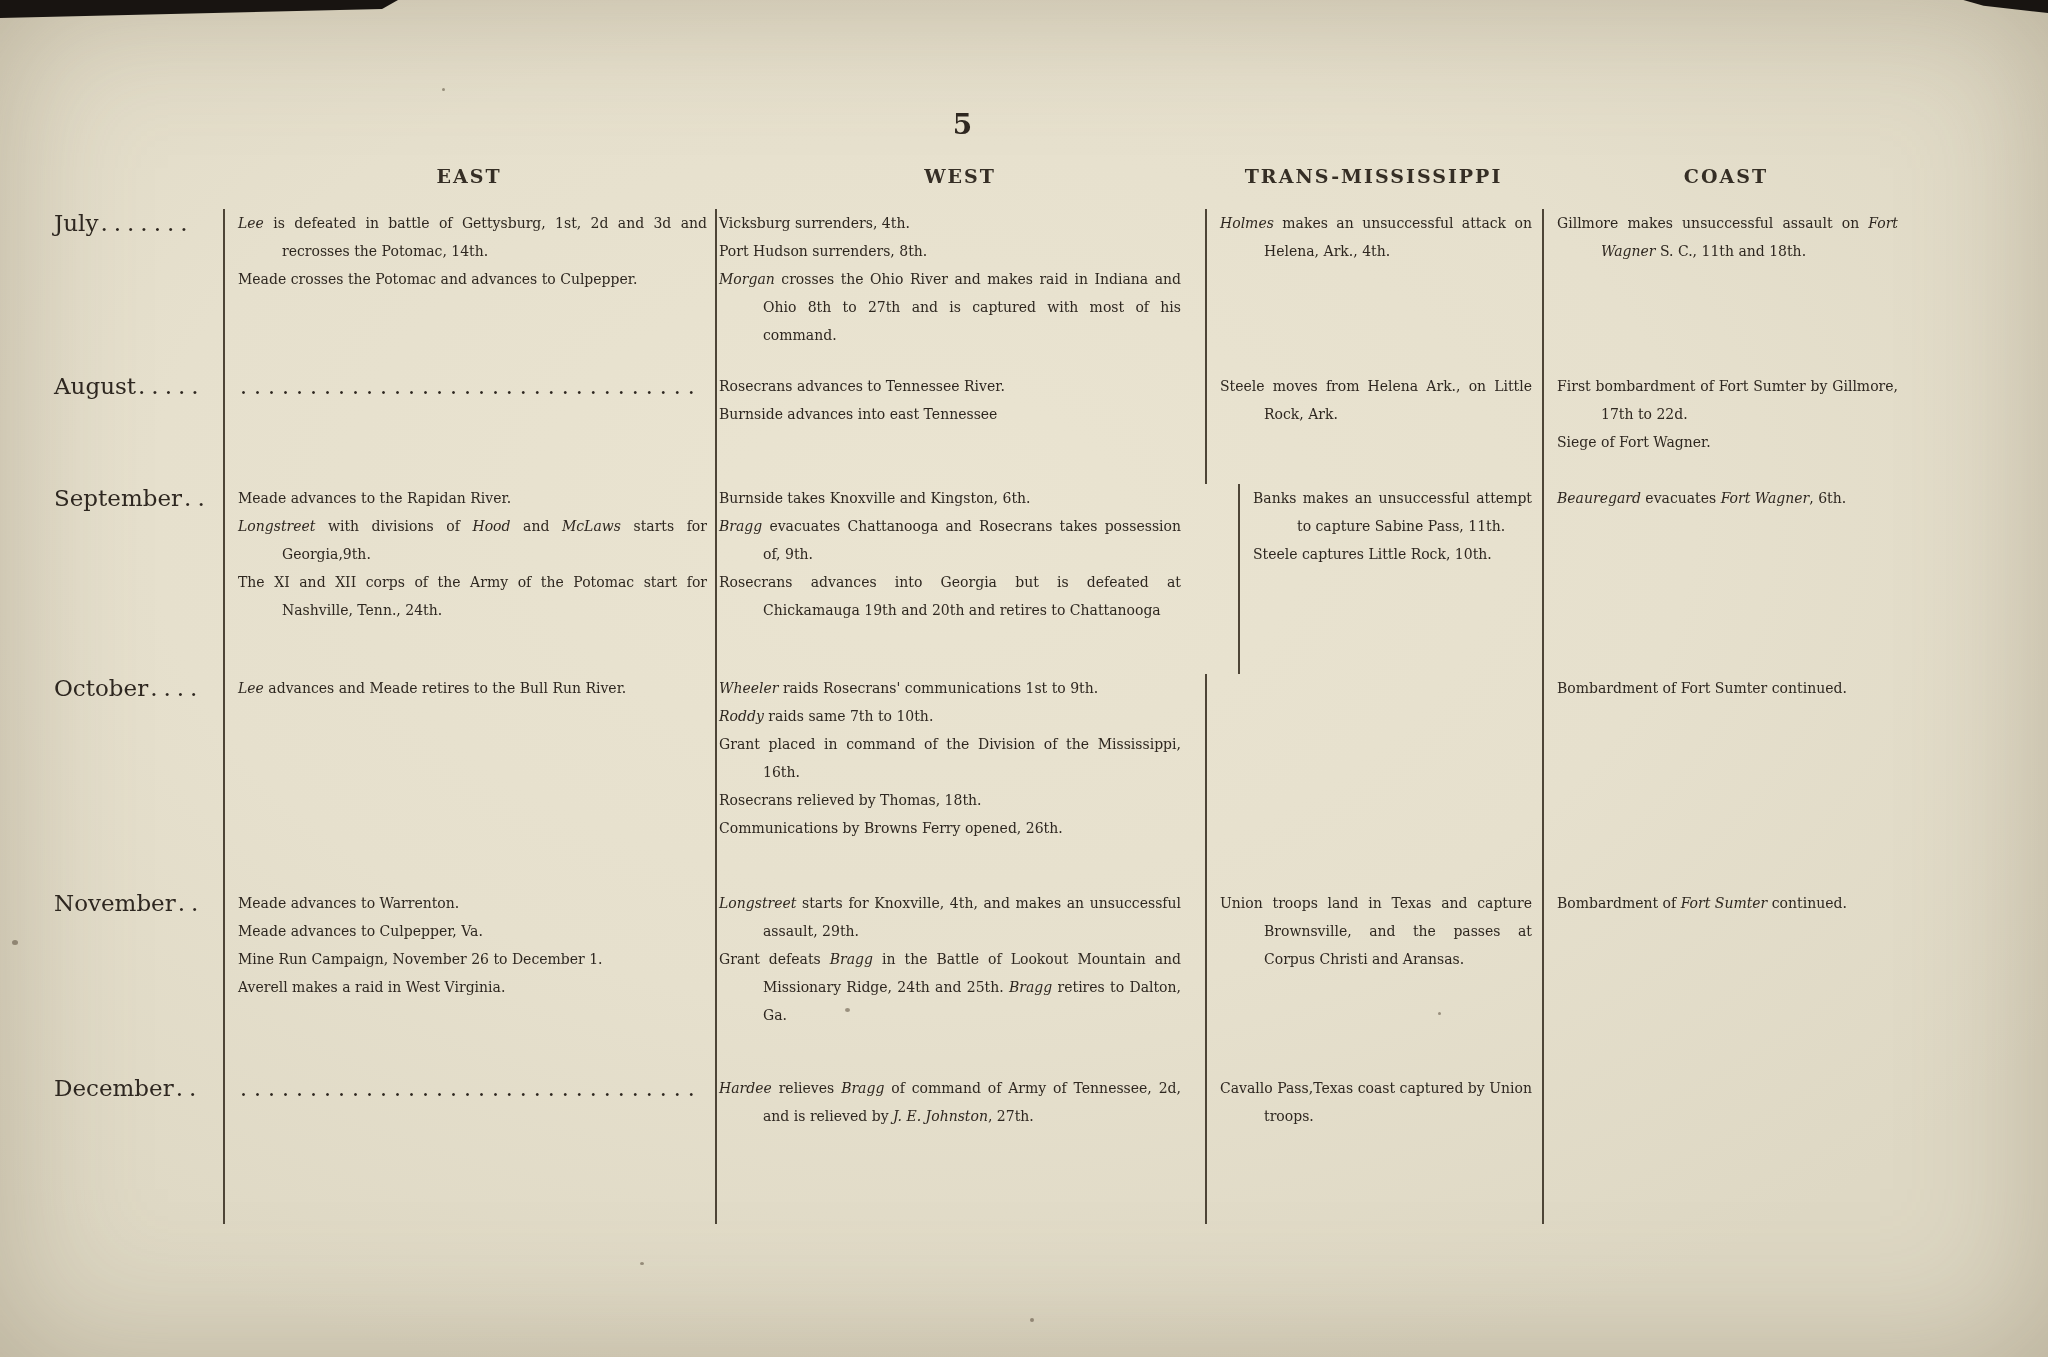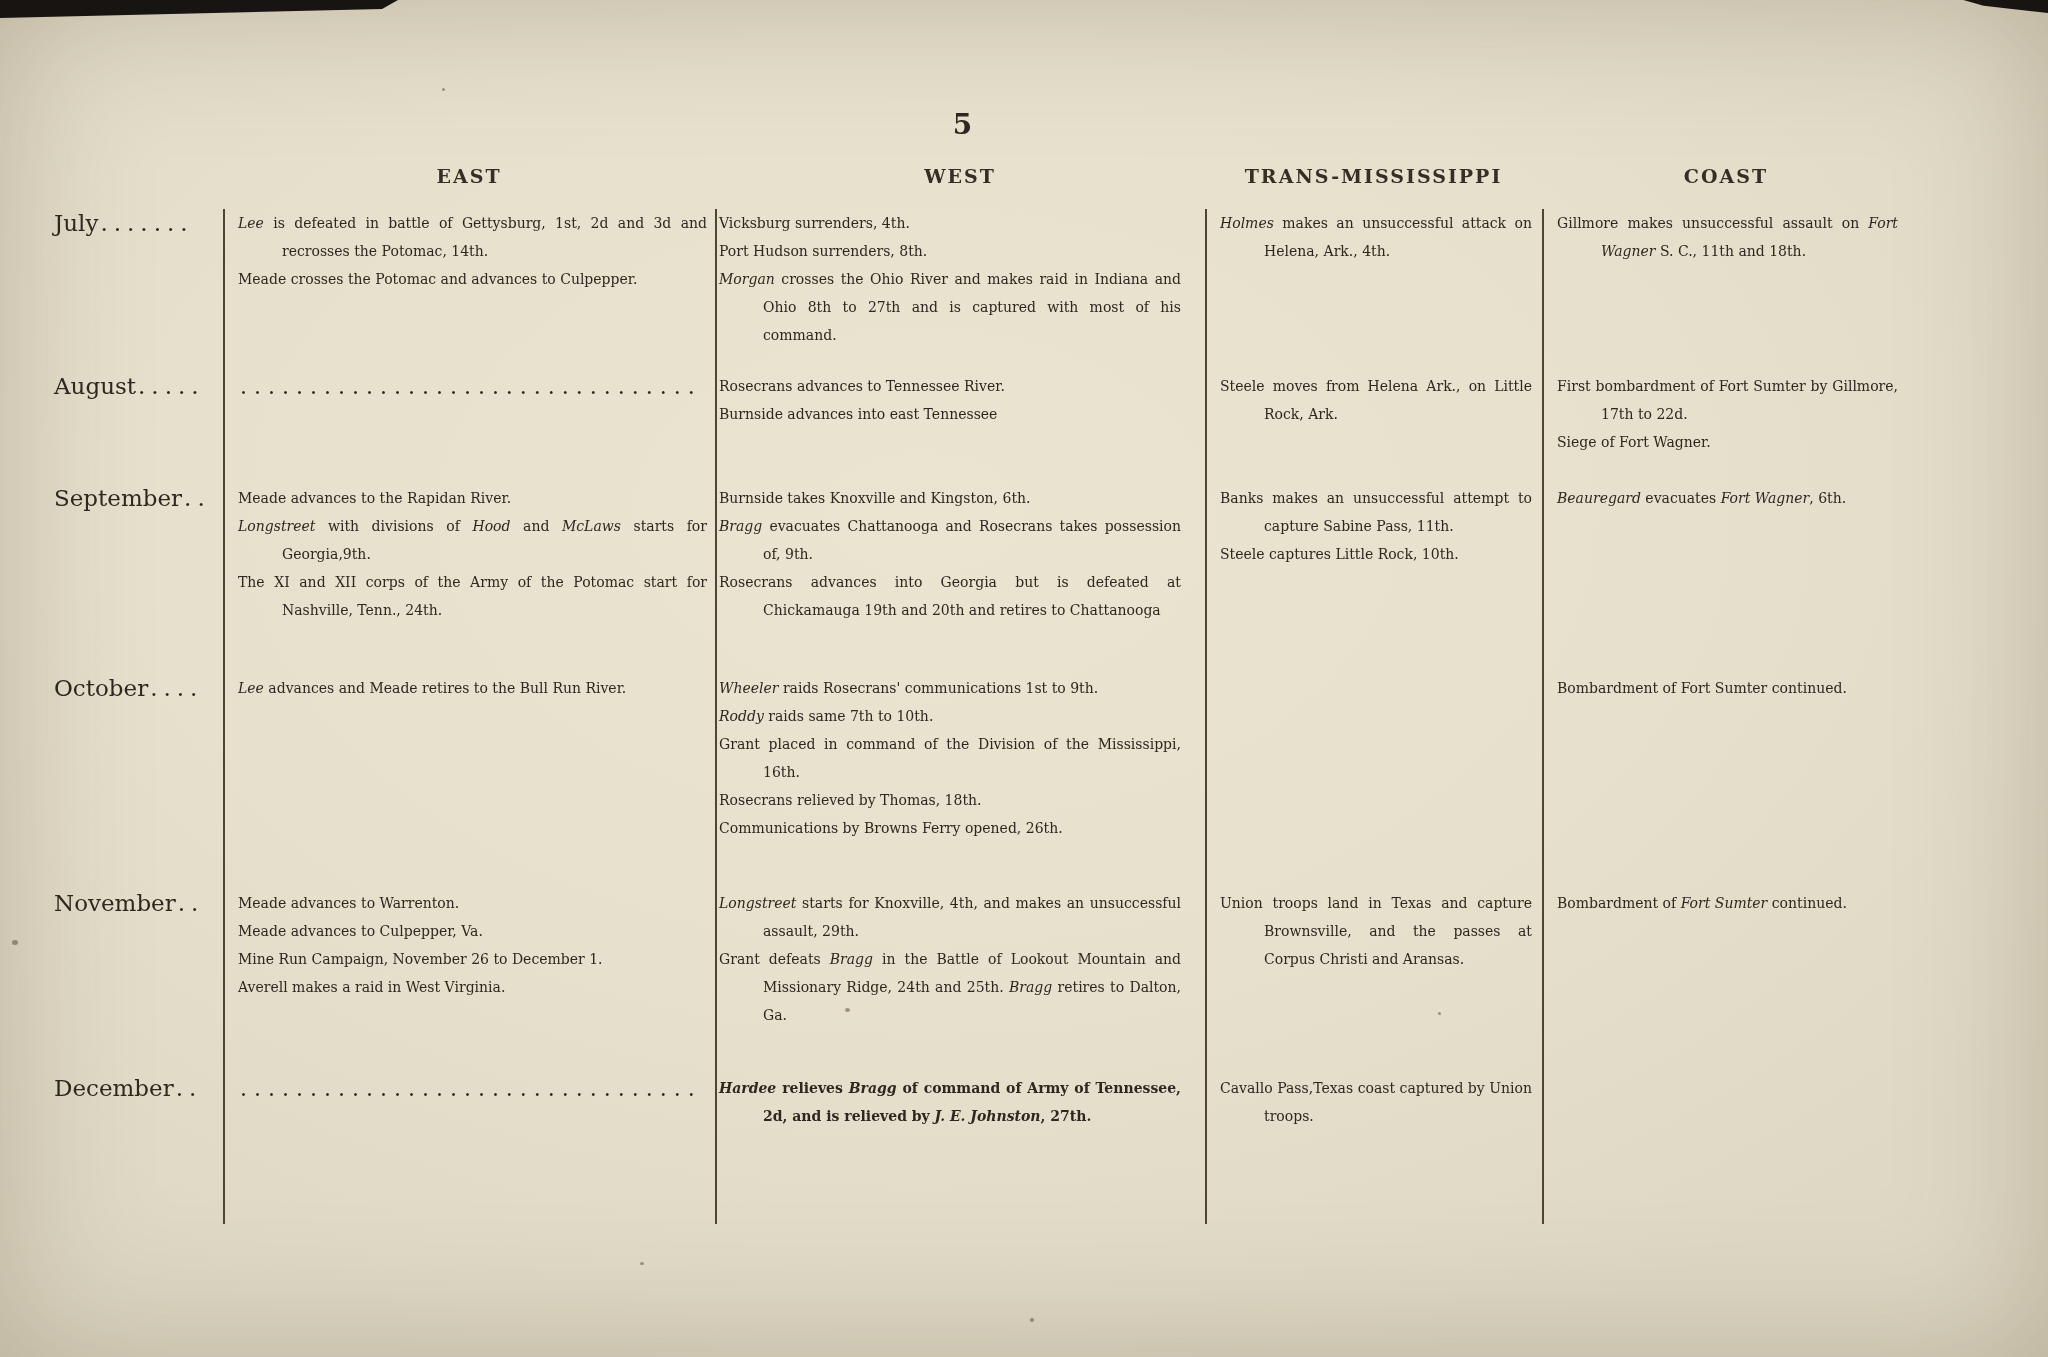--- a/index.html
+++ b/index.html
@@ -97,21 +97,21 @@
       <div class="cell c-east row-2" style="border-left-color: rgb(78, 69, 55);">
         <p class="entry">Meade advances to the Rapidan River.</p>
         <p class="entry"><i>Longstreet</i> with divisions of <i>Hood</i> and <i>McLaws</i> starts for Georgia,9th.</p>
         <p class="entry">The XI and XII corps of the Army of the Potomac start for Nashville, Tenn., 24th.</p>
       </div>
       <div class="cell c-west row-2" style="border-left-color: rgb(78, 69, 55);">
         <p class="entry">Burnside takes Knoxville and Kingston, 6th.</p>
         <p class="entry"><i>Bragg</i> evacuates Chattanooga and Rosecrans takes possession of, 9th.</p>
         <p class="entry">Rosecrans advances into Georgia but is defeated at Chickamauga 19th and 20th and retires to Chattanooga</p>
       </div>
-      <div class="cell c-tm row-2" style="border-left-color: rgb(78, 69, 55);">
+      <div class="cell c-tm row-2" style="border-left-color: rgb(78, 69, 55); margin-left: 33px;">
         <p class="entry">Banks makes an unsuccessful attempt to capture Sabine Pass, 11th.</p>
         <p class="entry">Steele captures Little Rock, 10th.</p>
       </div>
       <div class="cell c-coast row-2" style="border-left-color: rgb(78, 69, 55);">
         <p class="entry"><i>Beauregard</i> evacuates <i>Fort Wagner</i>, 6th.</p>
       </div>
       <div class="cell c-month row-3"><span>October</span><span class="leader">....</span></div>
       <div class="cell c-east row-3" style="border-left-color: rgb(78, 69, 55);">
         <p class="entry"><i>Lee</i> advances and Meade retires to the Bull Run River.</p>
       </div>
@@ -140,21 +140,21 @@
       <div class="cell c-tm row-4" style="border-left-color: rgb(78, 69, 55);">
         <p class="entry">Union troops land in Texas and capture Brownsville, and the passes at Corpus Christi and Aransas.</p>
       </div>
       <div class="cell c-coast row-4" style="border-left-color: rgb(78, 69, 55);">
         <p class="entry">Bombardment of <i>Fort Sumter</i> continued.</p>
       </div>
       <div class="cell c-month row-5"><span>December</span><span class="leader">..</span></div>
       <div class="cell c-east row-5" style="border-left-color: rgb(78, 69, 55);">
         <p class="dots-line">.................................</p>
       </div>
-      <div class="cell c-west row-5" style="border-left-color: rgb(78, 69, 55); font-weight: bold;">
+      <div class="cell c-west row-5" style="border-left-color: rgb(78, 69, 55);">
         <p class="entry"><i>Hardee</i> relieves <i>Bragg</i> of command of Army of Tennessee, 2d, and is relieved by <i>J. E. Johnston</i>, 27th.</p>
       </div>
       <div class="cell c-tm row-5" style="border-left-color: rgb(78, 69, 55);">
         <p class="entry">Cavallo Pass,Texas coast captured by Union troops.</p>
       </div>
       <div class="cell c-coast row-5" style="border-left-color: rgb(78, 69, 55);"></div>
       <div class="cell ext c-month"></div>
       <div class="cell ext c-east" style="border-left-color: rgb(78, 69, 55);"></div>
       <div class="cell ext c-west" style="border-left-color: rgb(78, 69, 55);"></div>
       <div class="cell ext c-tm" style="border-left-color: rgb(78, 69, 55);"></div>

